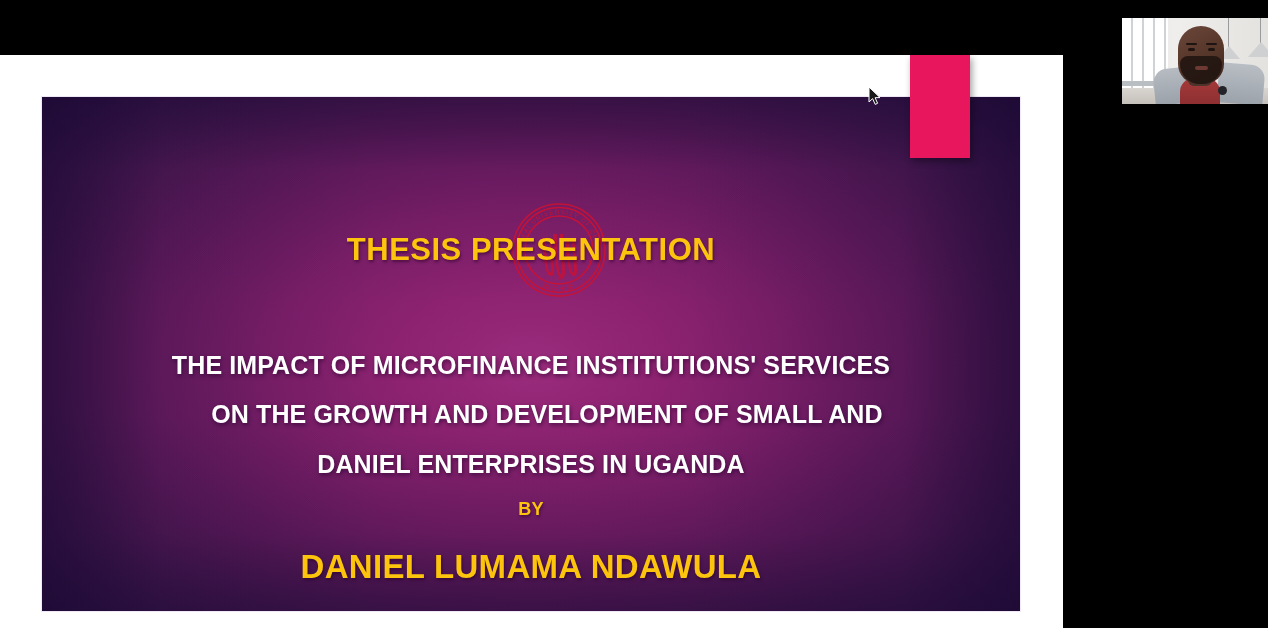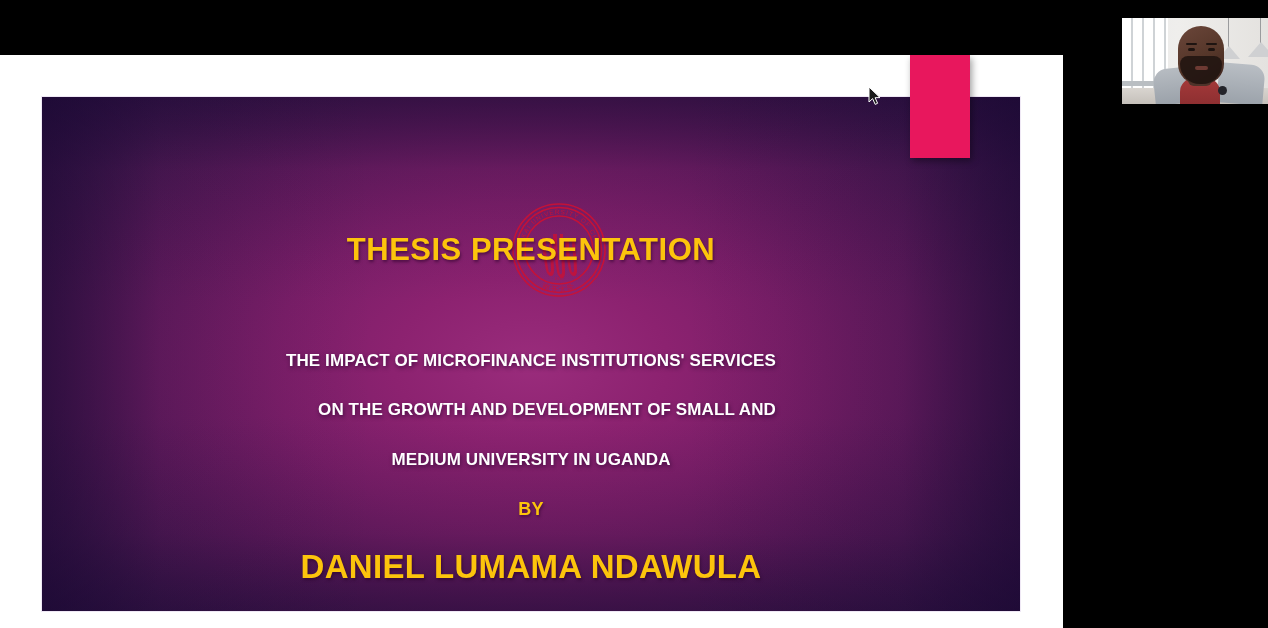--- a/index.html
+++ b/index.html
@@ -128,21 +128,21 @@
 
   #title-line {
     top: 104px;
     font-size: 31px;
     color: #fcc40c;
     text-shadow: 1px 2px 3px rgba(40,0,40,0.55);
     letter-spacing: 0.5px;
   }
 
   .body-line {
-    font-size: 17px;
+    font-size: 25px;
     color: #ffffff;
     text-shadow: 1px 2px 4px rgba(35,0,45,0.65);
     letter-spacing: 0.1px;
   }
 
   #body-line-1 { top: 223px; }
   #body-line-2 { top: 272px; padding-left: 32px; }
   #body-line-3 { top: 322px; }
 
   #by-line {
@@ -338,21 +338,21 @@
       </svg>
     </div>
 
     <div id="slide-text">
       <div class="heading" id="title-line">THESIS PRESENTATION</div>
 
       <div class="heading body-line" id="body-line-1">THE IMPACT OF MICROFINANCE INSTITUTIONS' SERVICES</div>
 
       <div class="heading body-line" id="body-line-2">ON THE GROWTH AND DEVELOPMENT OF SMALL AND</div>
 
-      <div class="heading body-line" id="body-line-3">MEDIUM UNIVERSITY IN UGANDA</div>
+      <div class="heading body-line" id="body-line-3">DANIEL ENTERPRISES IN UGANDA</div>
 
       <div class="heading" id="by-line">BY</div>
 
       <div class="heading" id="author-line">DANIEL LUMAMA NDAWULA</div>
     </div>
   </div>
 
   <div id="accent-block"></div>
 
   <div id="webcam">

